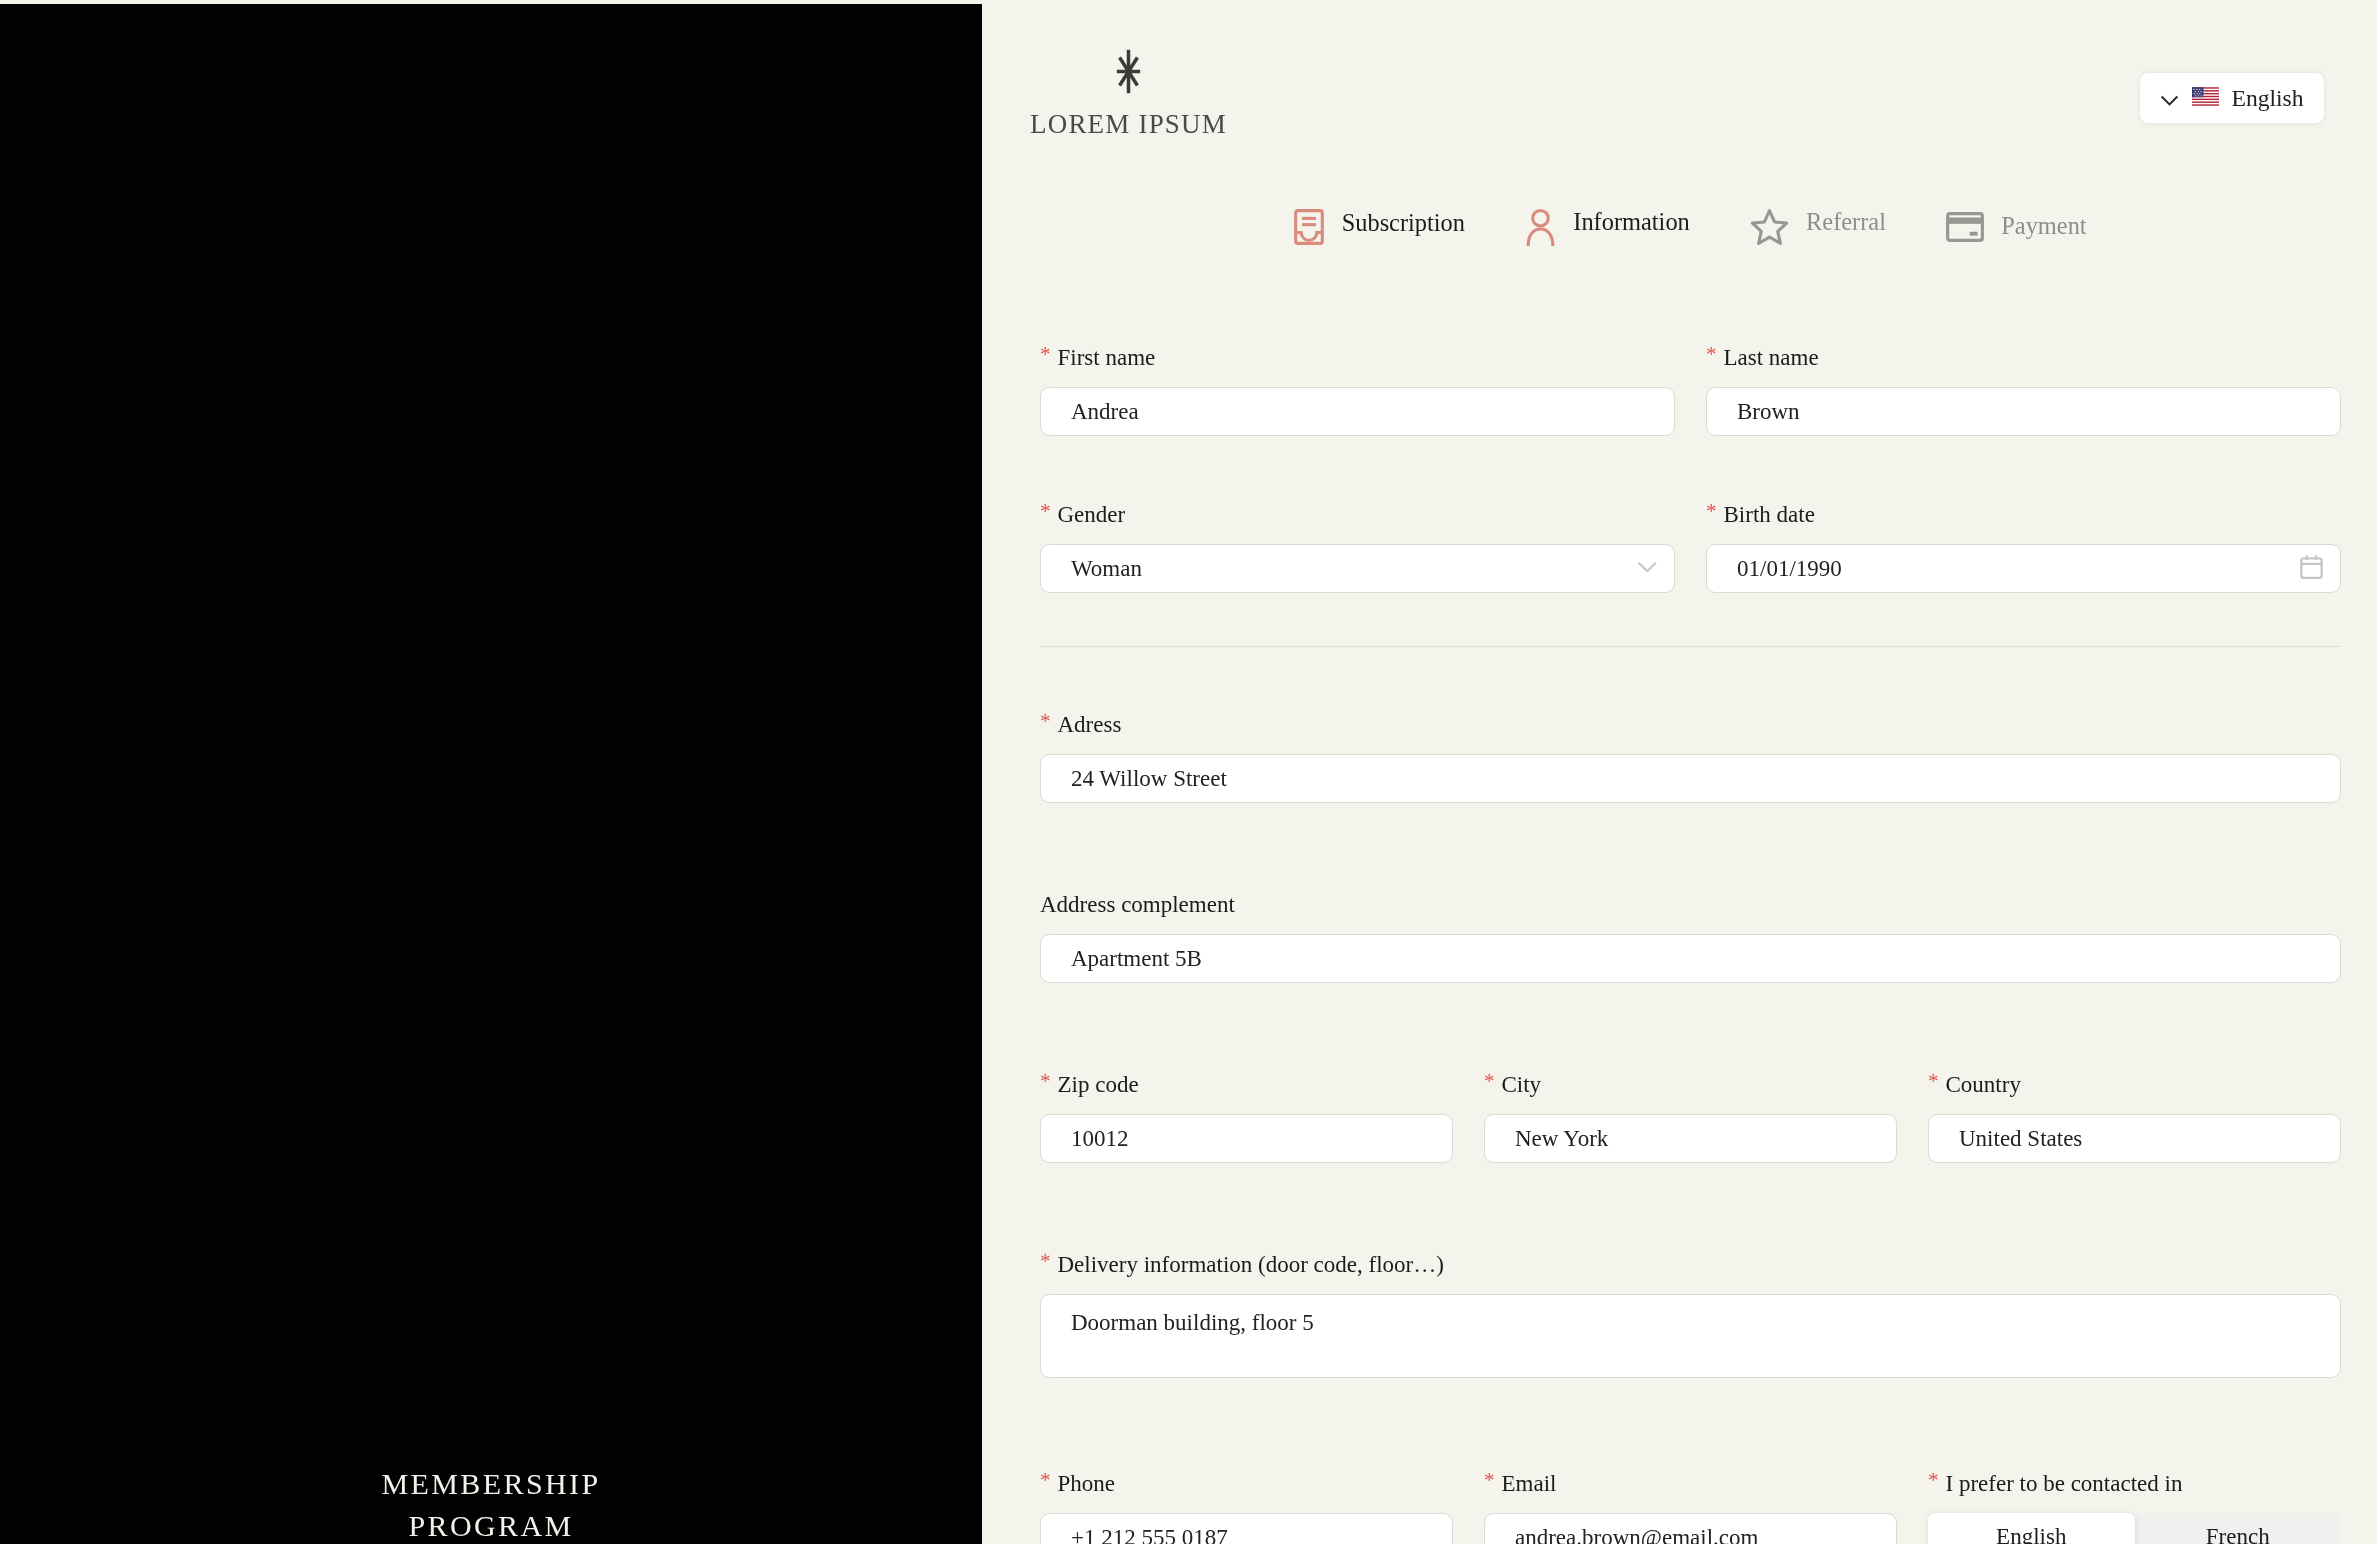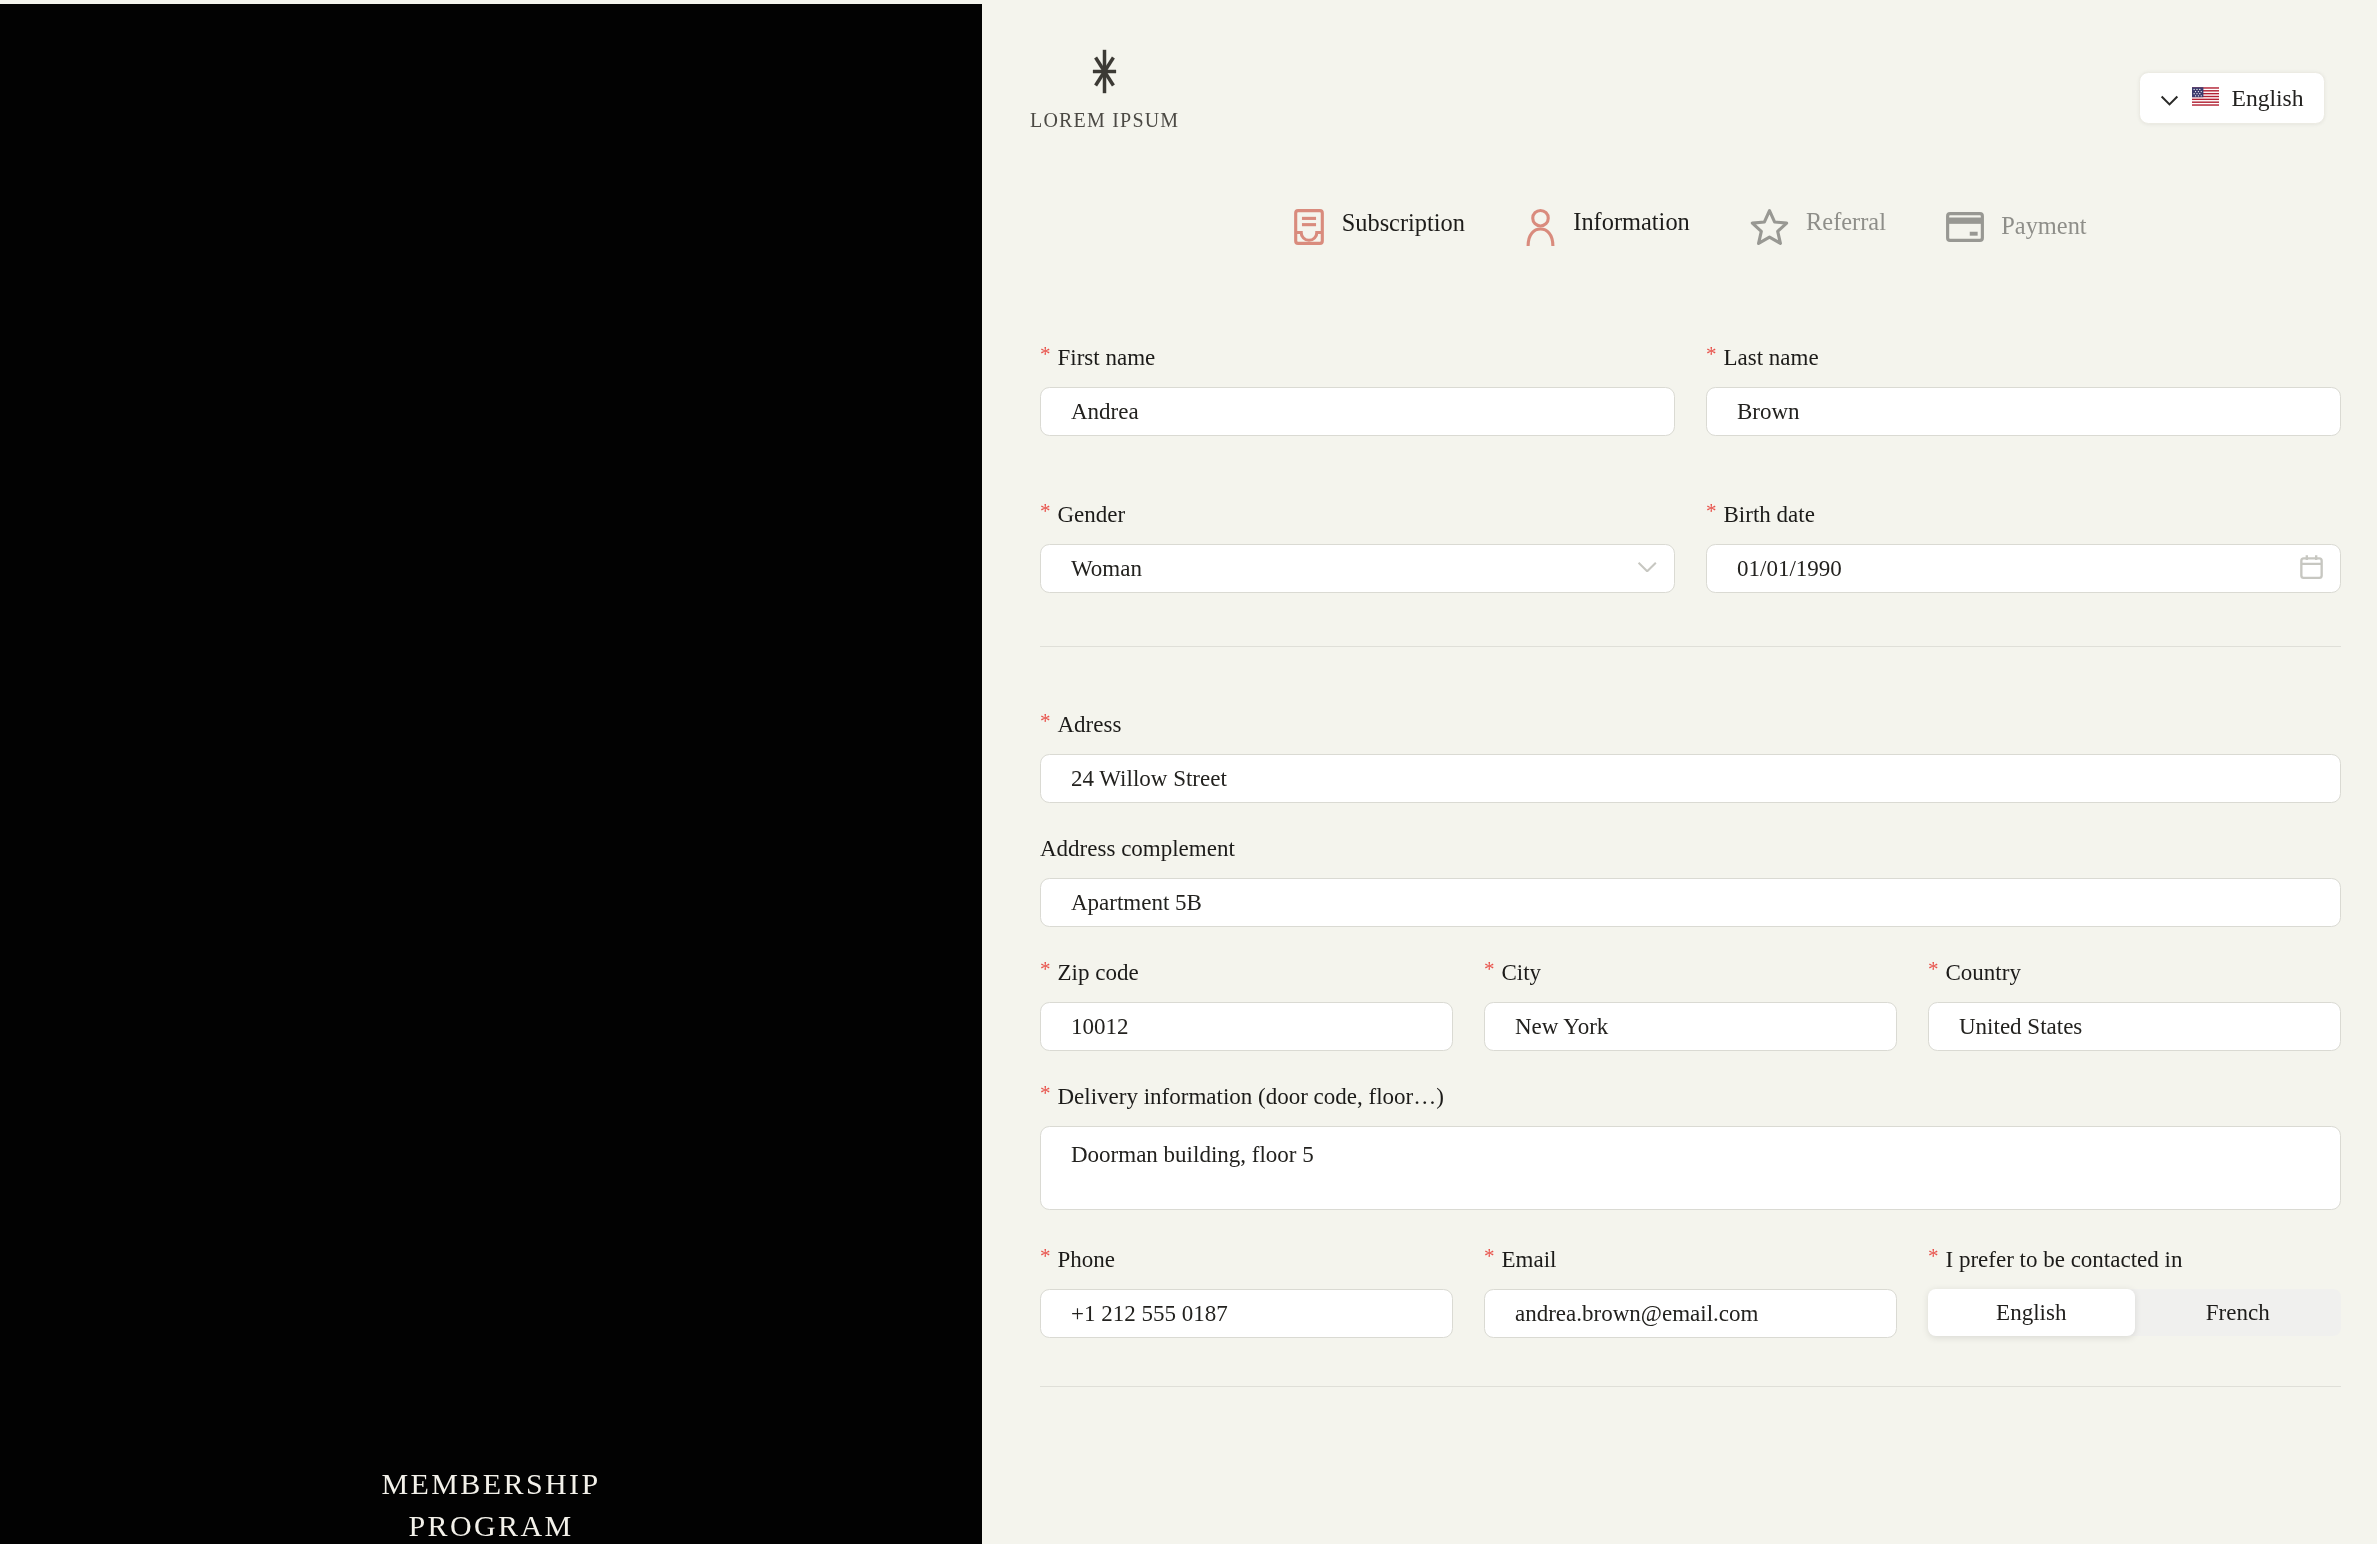--- a/index.html
+++ b/index.html
@@ -15,21 +15,21 @@
   }
   .membership-title {
     color:#f3f1ea; font-size:30px; font-weight:400; letter-spacing:2.4px;
     line-height:1.42; text-align:center; white-space:pre-line;
   }
 
   
   .right-panel { position:absolute; left:982px; top:0; width:1396px; height:1544px; background:#f4f4ed; }
 
   .logo { position:absolute; left:48px; top:47px; display:flex; flex-direction:column; align-items:center; }
-  .logo-text { margin-top:9.4px; font-size:20px; letter-spacing:1.2px; color:#4b4944; }
+  .logo-text { margin-top:9.4px; font-size:27px; letter-spacing:1.2px; color:#4b4944; }
 
   .lang-btn {
     position:absolute; top:72px; right:53px; height:52px; padding:0 20.4px;
     display:flex; align-items:center; gap:12.6px;
     background:#ffffff; border:0.8px solid #ecebe3; border-radius:9.4px;
     box-shadow:0 0.8px 3.9px rgba(0,0,0,0.06);
     font-family:"Liberation Serif", serif; font-size:23.6px; color:#22211f; cursor:pointer;
   }
 
   
@@ -61,21 +61,21 @@
   .input-wrap .trail-icon { position:absolute; right:17.3px; top:50%; transform:translateY(-50%); pointer-events:none; }
   .input-like { display:flex; align-items:center; cursor:pointer; }
 
   textarea.tb { height:84px; padding-top:12.6px; resize:none; line-height:1.3; }
 
   .divider { border:none; border-top:1.6px solid #dfdfd8; }
   .div-1 { margin-top:53px; margin-bottom:64px; }
   .div-2 { margin-top:48px; }
 
   .mb-row { margin-bottom:65px; }
-  .mb-field { margin-bottom:32px; }
+  .mb-field { margin-bottom:88px; }
 
   
   .toggle {
     height:47px; margin-top:0.8px; display:flex;
     background:#f0f0ee; border-radius:7.9px; overflow:visible;
   }
   .toggle .seg {
     flex:1; display:flex; align-items:center; justify-content:center;
     font-family:"Liberation Serif", serif; font-size:23px; color:#1e1d1b;
     background:transparent; border:none; border-radius:7.9px; cursor:pointer;

